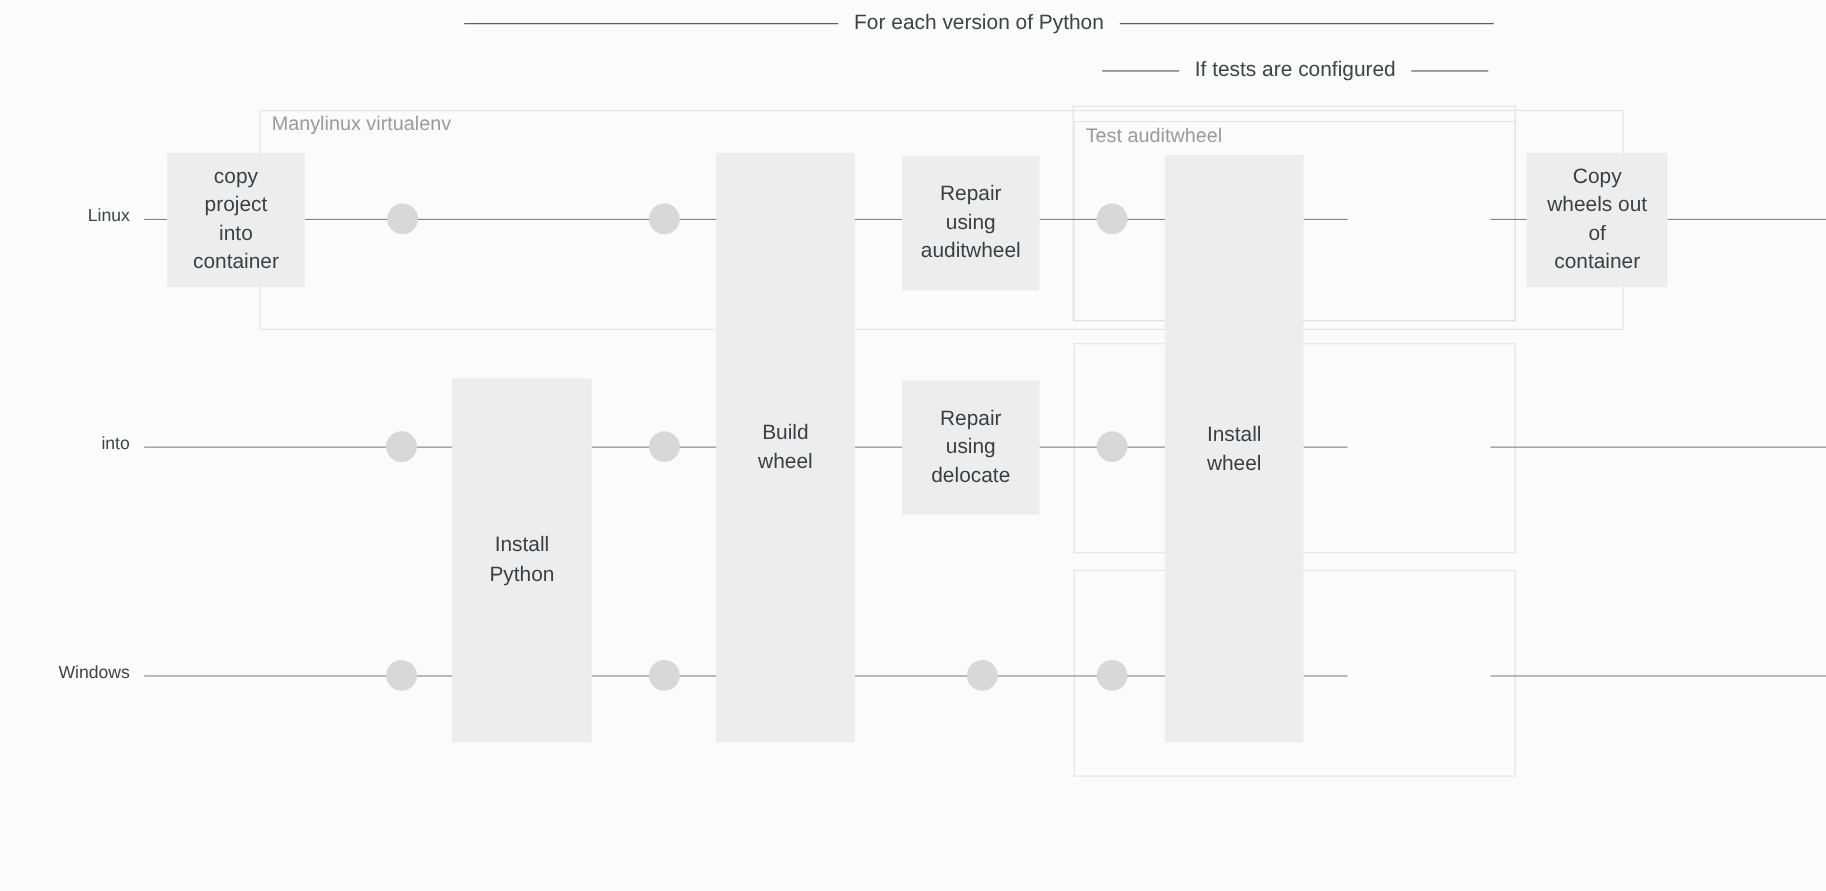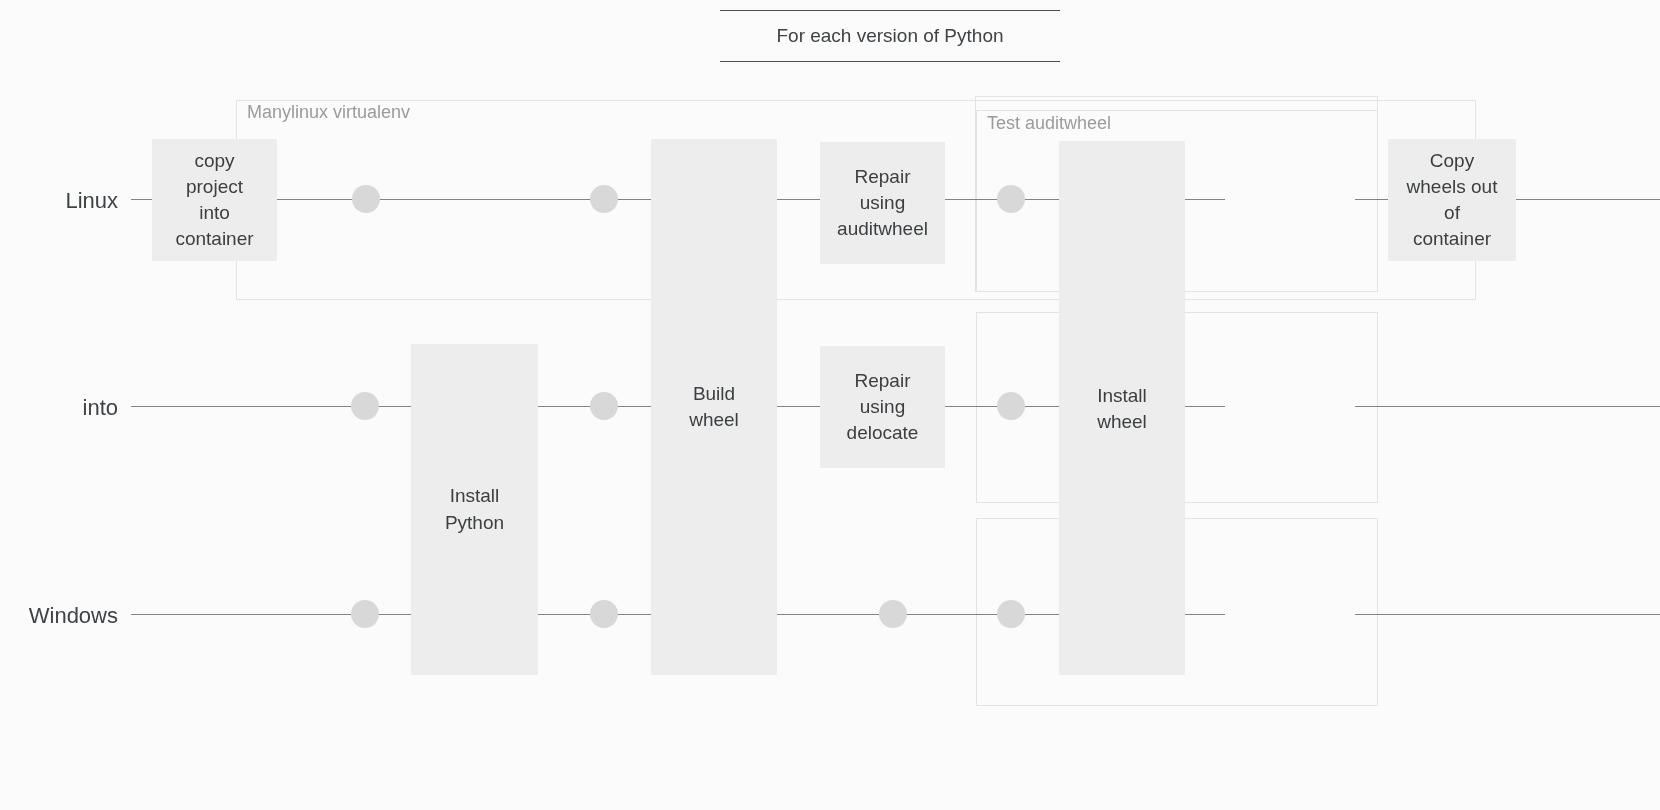--- a/index.html
+++ b/index.html
@@ -48,21 +48,21 @@
   .frame-label {
     position: absolute;
     font-size: 18px;
     color: #9b9b9b;
     white-space: nowrap;
   }
 
   
   .lane-label {
     position: absolute;
-    font-size: 22px;
+    font-size: 16px;
     color: #3f4346;
     text-align: right;
     white-space: nowrap;
   }
 
   
   .wire {
     position: absolute;
     height: 0;
     border-top: 1.7px solid #808487;
@@ -97,26 +97,31 @@
   .node .node-text {
     display: block;
     white-space: pre-line;
   }
 </style>
 </head>
 <body>
 
 <div id="stage">
 
-  <div class="bracket" style="left:410px; top:10px; width:960px; justify-content:center;flex-direction:column;">
+  <div class="bracket" style="left:410px; top:10px; width:960px; justify-content:center;">
     <span class="rule" style="width:340px;"></span>
     <span class="cap">For each version of Python</span>
     <span class="rule" style="width:340px;"></span>
   </div>
 
+  <div class="bracket" style="left:985px; top:53px; width:385px; justify-content:center;">
+    <span class="rule" style="width:70px;"></span>
+    <span class="cap">If tests are configured</span>
+    <span class="rule" style="width:70px;"></span>
+  </div>
 
   <div class="frame" style="left:236px; top:100px; width:1240px; height:200px; border-top-color:#e3e3e3;"></div>
   <div class="frame-label" style="left:247px; top:102px;">Manylinux virtualenv</div>
 
   <div class="frame" style="left:975px; top:96px; width:403px; height:196px;"></div>
 
   <div class="frame" style="left:976px; top:110px; width:402px; height:182px;"></div>
   <div class="frame-label" style="left:987px; top:113px;">Test auditwheel</div>
 
   <div class="frame" style="left:976px; top:312px; width:402px; height:191px;"></div>

